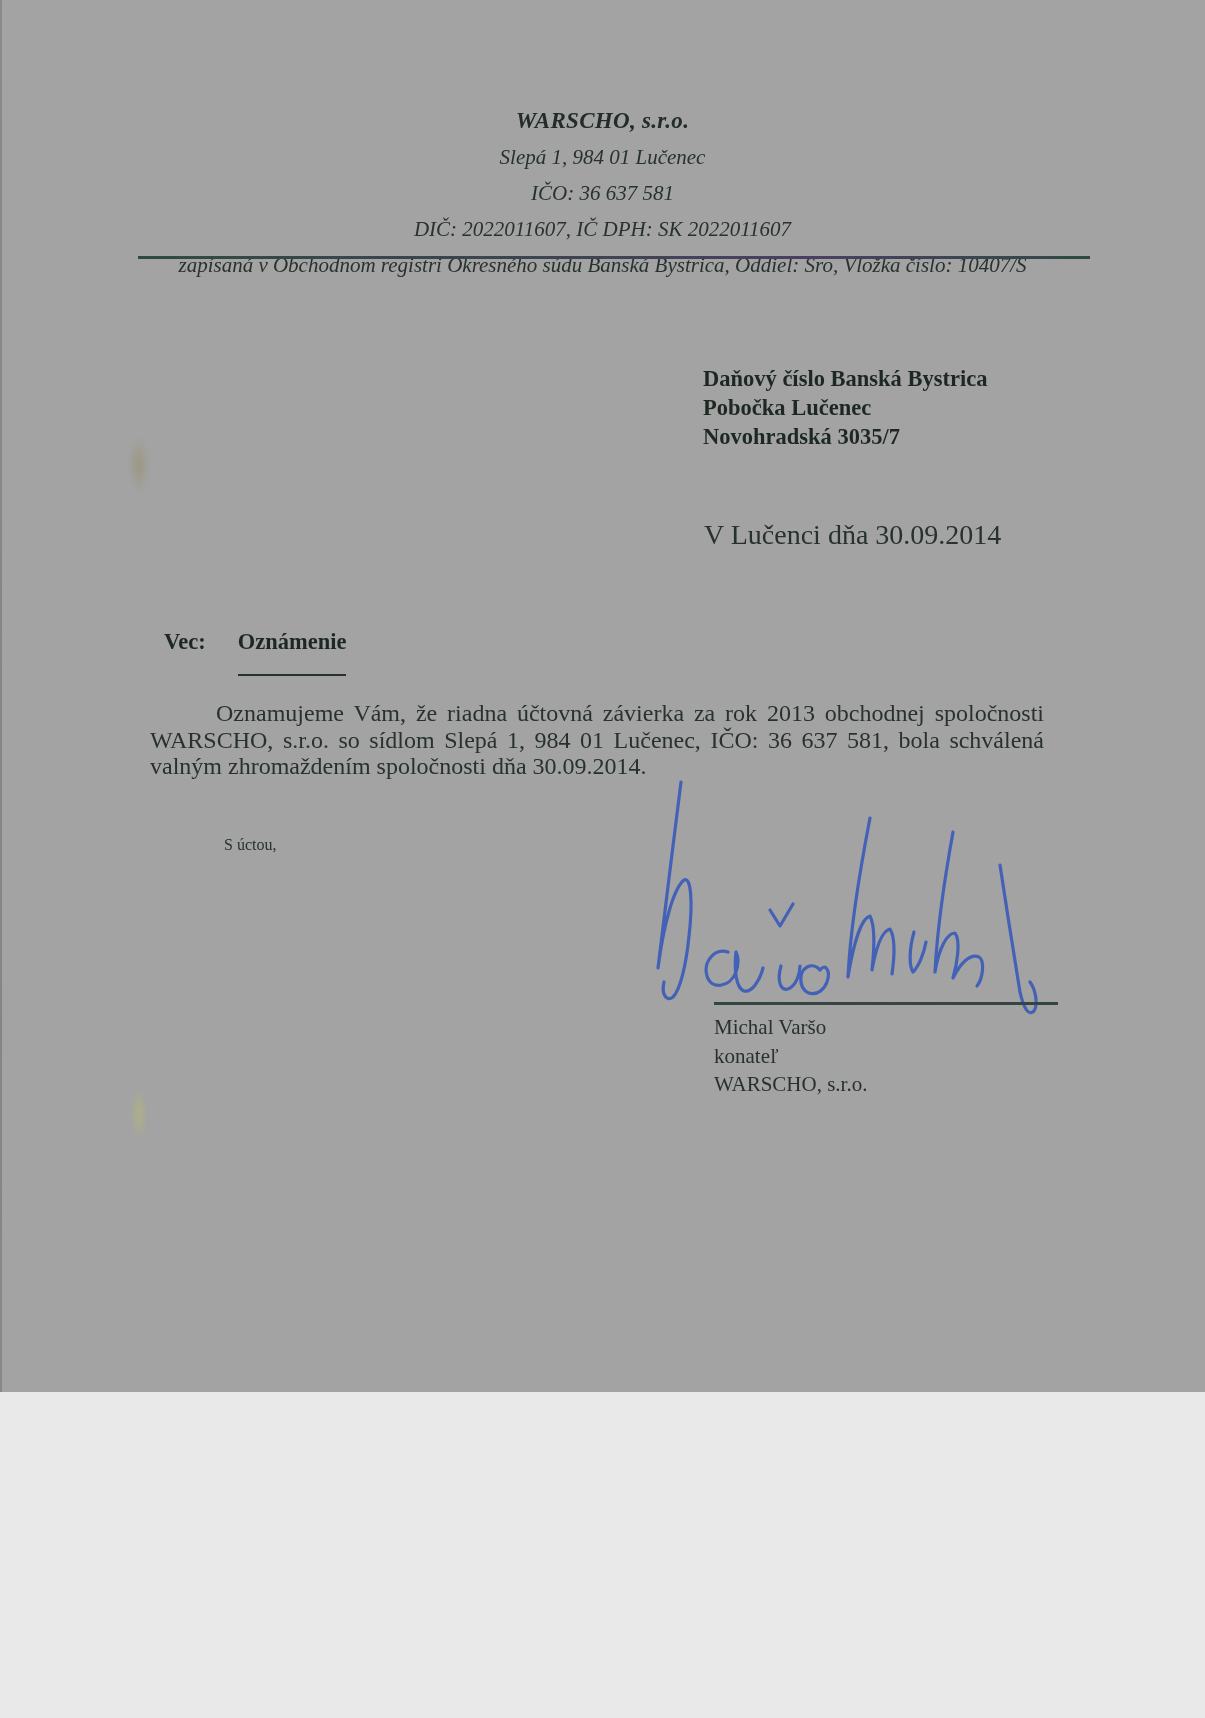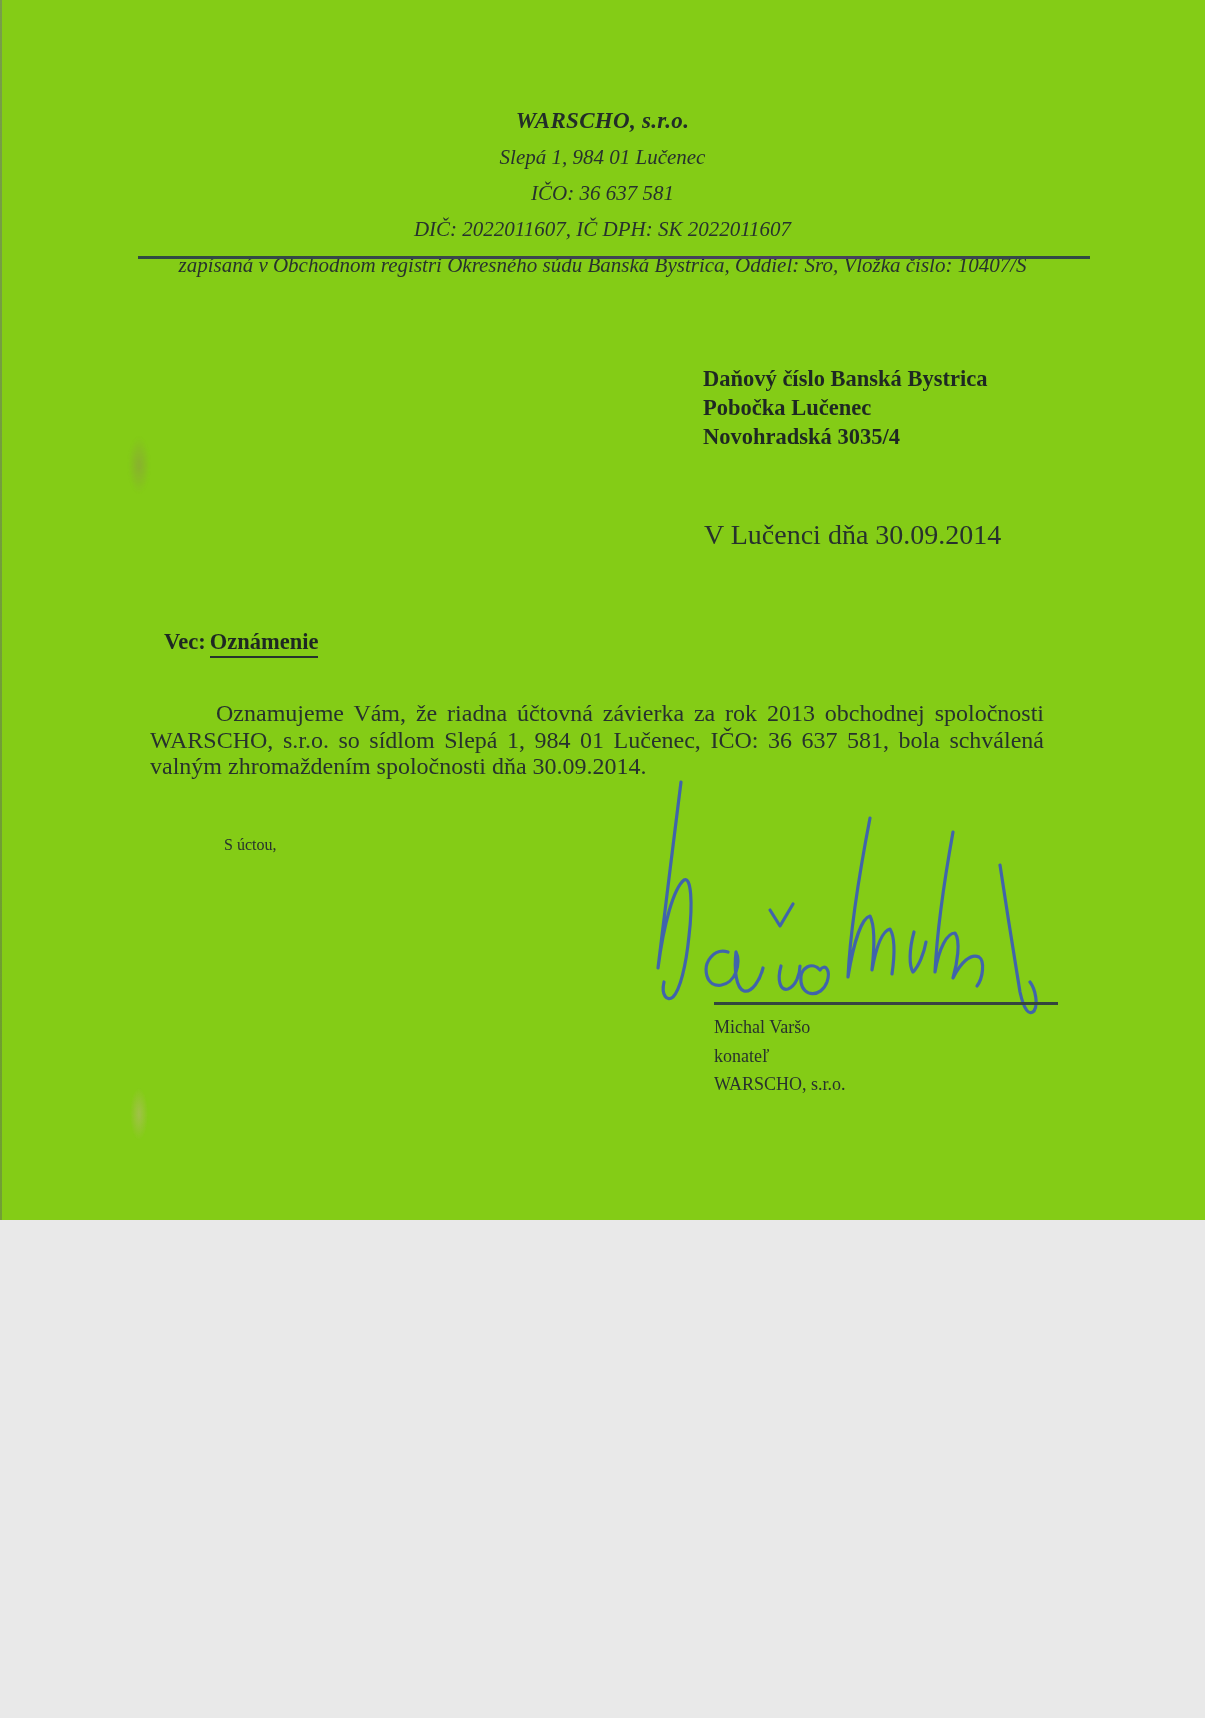--- a/index.html
+++ b/index.html
@@ -1,19 +1,19 @@
 <!DOCTYPE html>
 <html><head>
 <meta charset="utf-8">
 <style>
   html,body{margin:0;padding:0;background:#e9e9e9;}
   .page{
     position:relative;
-    width:1205px;height:1220px;
-    background:#84cc16;
+    width:1205px;height:1392px;
+    background:#a3a3a3;
     overflow:hidden;
     font-family:"Liberation Serif", serif;
     color:#27322d;
   }
   
   .scan-edge{
     position:absolute;left:0;top:0;width:2px;height:1718px;
     background:linear-gradient(180deg, rgba(110,120,115,.55), rgba(80,90,85,.4) 60%, rgba(110,120,115,.5));
   }
   
@@ -23,35 +23,35 @@
   .lh-rule{
     position:absolute;left:138px;top:256px;width:952px;height:3px;
     background:linear-gradient(90deg,#2f4a42,#3d4450 45%,#4a3f63 70%,#2f4a42);
   }
   
   .recipient{position:absolute;left:703px;top:364px;font-weight:bold;font-size:22.5px;line-height:29px;color:#1e2823;}
   
   .dateline{position:absolute;left:704px;top:519px;font-size:28px;}
   
   .subject{position:absolute;left:164px;top:629px;font-size:22.5px;font-weight:bold;color:#1e2823;}
-  .subject .subj-value{margin-left:4px;display:inline-block;border-bottom:2.5px solid #26332d;padding-bottom:1px;}
+  .subject .subj-value{margin-left:32px;display:inline-block;border-bottom:2.5px solid #26332d;padding-bottom:19px;}
   
   .body-par{
     position:absolute;left:150px;top:700px;width:894px;
     font-size:24px;line-height:26.5px;text-align:justify;text-indent:66px;
   }
   
   .closing{position:absolute;left:224px;top:836px;font-size:16px;}
   
   .sig-svg{position:absolute;left:648px;top:770px;width:430px;height:250px;}
   .sig-rule{
     position:absolute;left:714px;top:1002px;width:344px;height:2.5px;
     background:linear-gradient(90deg,#31483e,#3a4344 60%,#33453d);
   }
-  .sig-block{position:absolute;left:714px;top:1013px;font-size:18px;line-height:28.5px;}
+  .sig-block{position:absolute;left:714px;top:1013px;font-size:21px;line-height:28.5px;}
   
   .smudge1{position:absolute;left:128px;top:436px;width:22px;height:58px;border-radius:50%;
     background:radial-gradient(ellipse at center, rgba(145,135,85,.4), rgba(145,135,85,0) 70%);filter:blur(1px);}
   .smudge2{position:absolute;left:130px;top:1088px;width:18px;height:52px;border-radius:50%;
     background:radial-gradient(ellipse at center, rgba(185,185,115,.55), rgba(185,185,115,0) 72%);filter:blur(.5px);}
   .speck1{position:absolute;left:6px;top:1478px;width:15px;height:9px;background:#2c55a8;border-radius:60% 30% 50% 40%;transform:rotate(-18deg);opacity:.85;}
   .speck2{position:absolute;left:6px;top:1509px;width:8px;height:6px;background:#2c55a8;border-radius:50%;opacity:.8;}
   .speck3{position:absolute;left:110px;top:1537px;width:16px;height:6px;background:#3a63b0;border-radius:50%;transform:rotate(-8deg);opacity:.75;}
   .noise-bottom{position:absolute;left:170px;top:1566px;width:260px;height:90px;
     background:radial-gradient(ellipse at 30% 40%, rgba(160,180,178,.10), rgba(160,180,178,0) 60%),
@@ -68,21 +68,21 @@
     <div class="lh-line">Slepá 1, 984 01 Lučenec</div>
     <div class="lh-line">IČO: 36 637 581</div>
     <div class="lh-line">DIČ: 2022011607, IČ DPH: SK 2022011607</div>
     <div class="lh-line">zapísaná v Obchodnom registri Okresného súdu Banská Bystrica, Oddiel: Sro, Vložka číslo: 10407/S</div>
   </div>
   <div class="lh-rule"></div>
 
   <div class="recipient">
     <div>Daňový číslo Banská Bystrica</div>
     <div>Pobočka Lučenec</div>
-    <div>Novohradská 3035/4</div>
+    <div>Novohradská 3035/7</div>
   </div>
 
   <div class="dateline">V Lučenci dňa 30.09.2014</div>
 
   <div class="subject">
     <span>Vec:</span><span class="subj-value">Oznámenie</span>
   </div>
 
   <div class="body-par">Oznamujeme Vám, že riadna účtovná závierka za rok 2013 obchodnej spoločnosti WARSCHO, s.r.o. so sídlom Slepá 1, 984 01 Lučenec, IČO: 36 637 581, bola schválená valným zhromaždením spoločnosti dňa 30.09.2014.</div>
 

